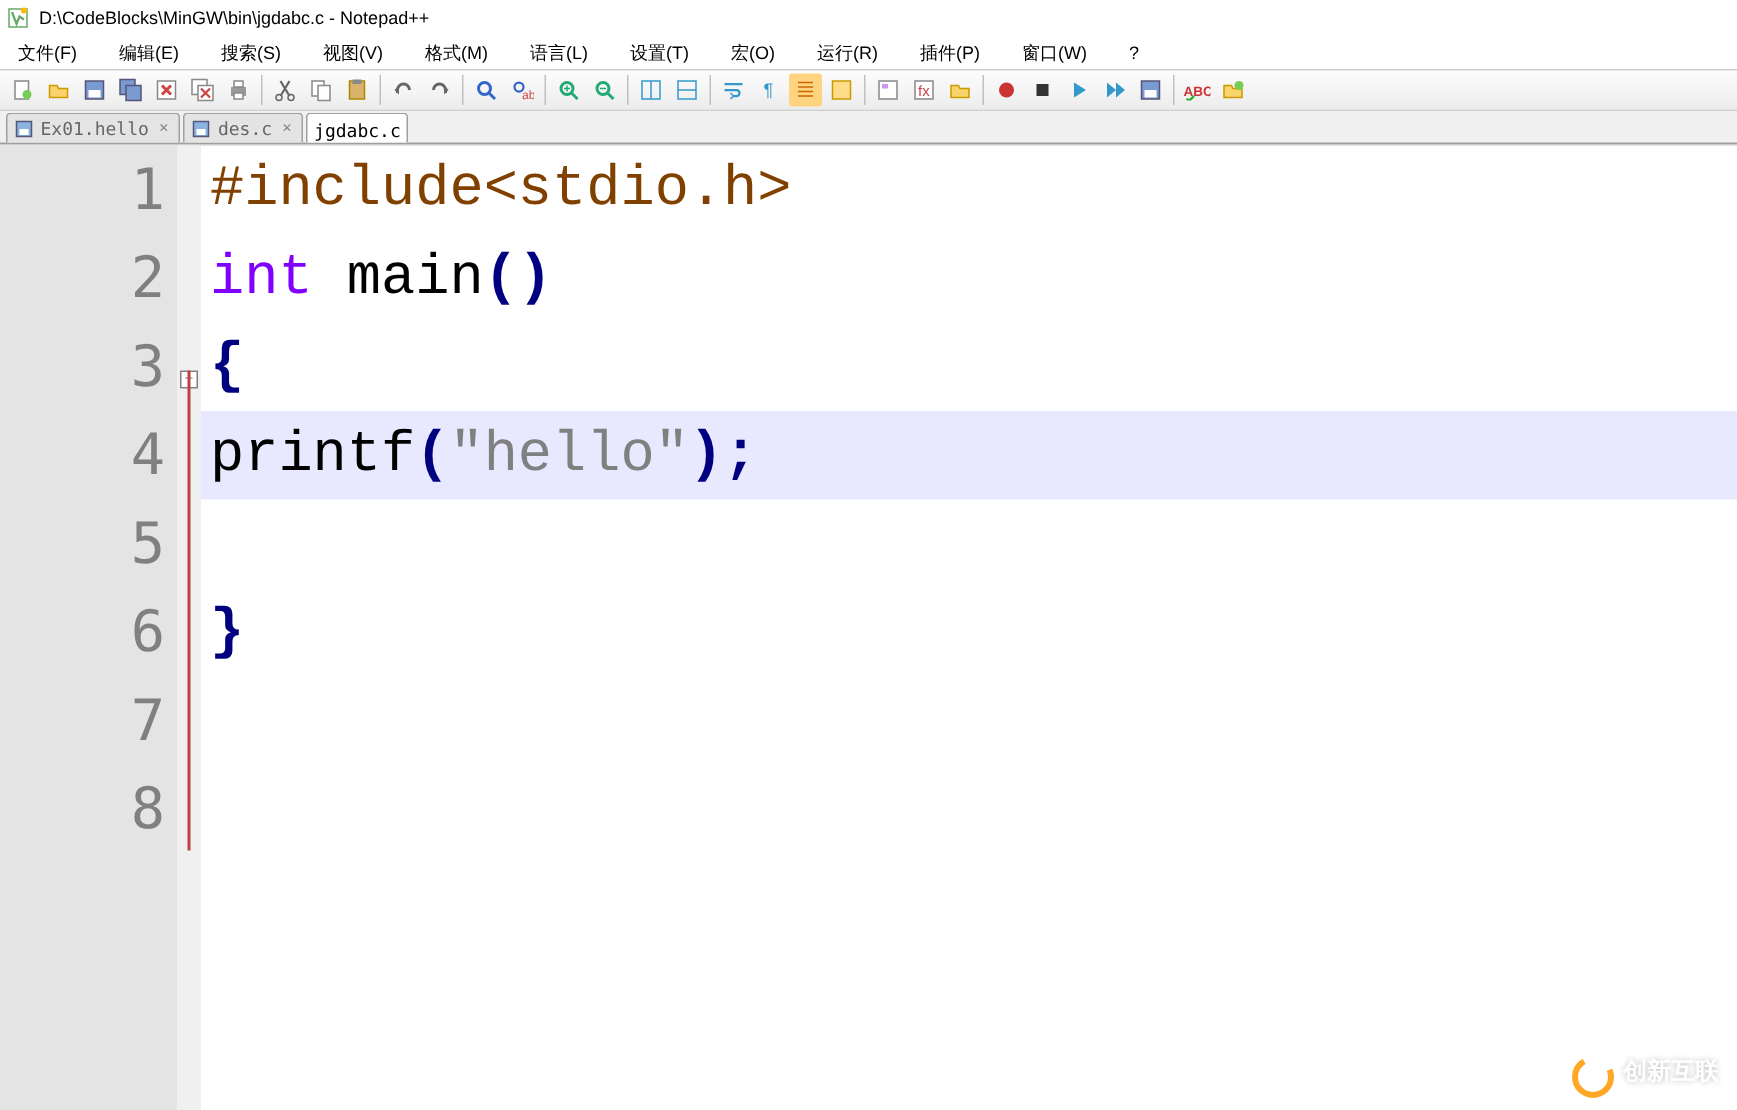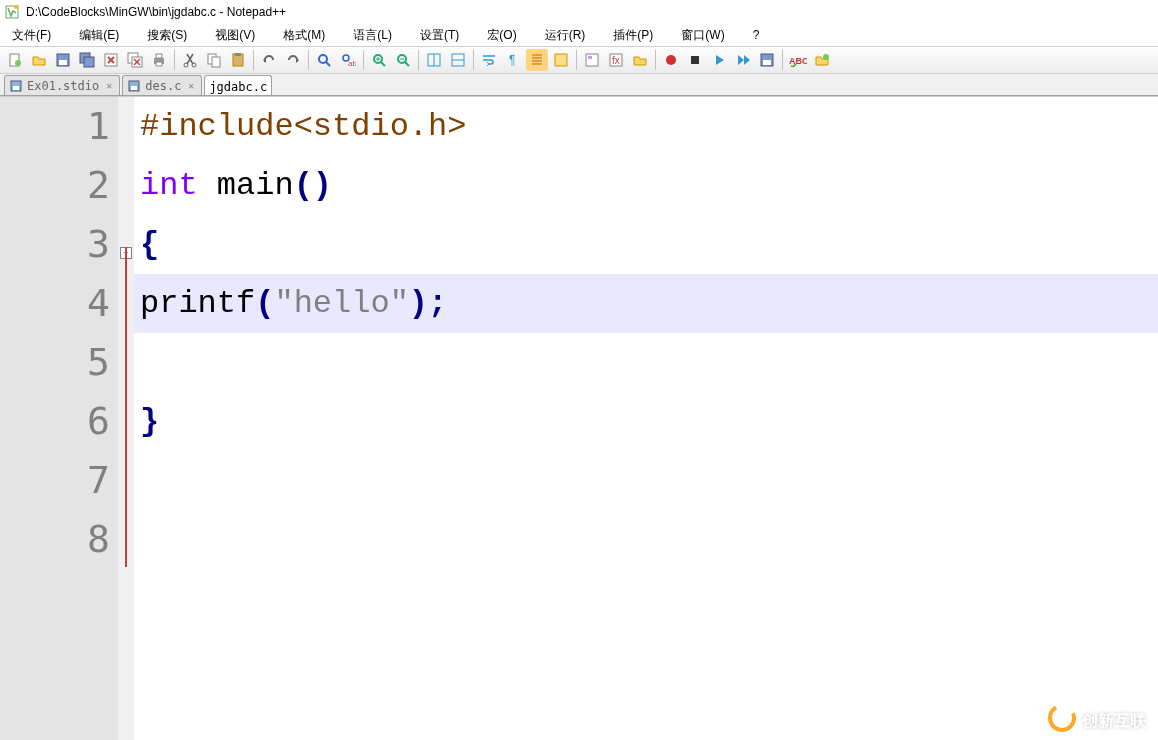--- a/index.html
+++ b/index.html
@@ -28,33 +28,33 @@
 .tab-close { width:12px; height:12px; font-size:10px; color:#888; display:flex; align-items:center; justify-content:center; }
 .tab.active .tab-close { background:#d66; color:#fff; border-radius:2px; }
 
 
 .editor { position:absolute; top:96px; left:0; right:0; bottom:0; display:flex; background:#fff; border-top:1px solid #ccc; }
 .gutter { width:118px; background:#e4e4e4; text-align:right; padding-right:8px; font-family:Consolas,monospace; font-size:38px; color:#808080; }
 .gutter .ln { height:59px; line-height:59px; }
 .fold { width:16px; background:#f0f0f0; position:relative; }
 .fold-line { position:absolute; left:7px; top:150px; width:2px; height:320px; background:#c04040; }
 .fold-box { position:absolute; left:2px; top:150px; width:12px; height:12px; border:1px solid #808080; background:#fff; font-size:10px; text-align:center; line-height:10px; color:#808080; }
-.code { flex:1; font-family:Consolas,"Courier New",monospace; font-size:32px; position:relative; }
+.code { flex:1; font-family:Consolas,"Courier New",monospace; font-size:38px; position:relative; }
 .code-line { height:59px; line-height:59px; padding-left:6px; white-space:pre; }
 .code-line.hl { background:#e8e8ff; }
 .tok-pp { color:#804000; }
 .tok-kw { color:#0000ff; font-weight:bold; }
 .tok-type { color:#8000ff; }
 .tok-str { color:#808080; }
 .tok-num { color:#ff8000; }
 .tok-punc { color:#000080; font-weight:bold; }
 .tok-fn { color:#000; }
 
 
-.watermark { position:absolute; right:12px; bottom:8px; display:flex; align-items:flex-end; gap:6px; opacity:.85; font-size:16px; color:#fff; font-weight:bold; text-shadow:0 0 4px rgba(0,0,0,.3); }
+.watermark { position:absolute; right:12px; bottom:8px; display:flex; align-items:flex-start; gap:6px; opacity:.85; font-size:16px; color:#fff; font-weight:bold; text-shadow:0 0 4px rgba(0,0,0,.3); }
 .wm-icon { width:28px; height:28px; }
 </style>
 </head>
 <body>
 
 <div class="titlebar">
   <svg class="app-icon" viewBox="0 0 16 16">
       <rect x="2" y="2" width="12" height="12" fill="#fff" stroke="#6a6"></rect>
       <path d="M4 4l3 8 2-5 3 2" stroke="#6a6" fill="none" stroke-width="1.5"></path>
       <circle cx="12" cy="3" r="2" fill="#fb0"></circle>
@@ -277,21 +277,21 @@
       </svg>
     </div>
 </div>
 
 <div class="tabbar">
   <div class="tab">
     <svg class="tab-icon" viewBox="0 0 14 14">
         <rect x="2" y="2" width="10" height="10" fill="#8bb3e0" stroke="#557"></rect>
         <rect x="4" y="7" width="6" height="4" fill="#fff"></rect>
       </svg>
-    <span>Ex01.stdio</span>
+    <span>Ex01.hello</span>
     <span class="tab-close">✕</span>
   </div>
   <div class="tab">
     <svg class="tab-icon" viewBox="0 0 14 14">
         <rect x="2" y="2" width="10" height="10" fill="#8bb3e0" stroke="#557"></rect>
         <rect x="4" y="7" width="6" height="4" fill="#fff"></rect>
       </svg>
     <span>des.c</span>
     <span class="tab-close">✕</span>
   </div>

